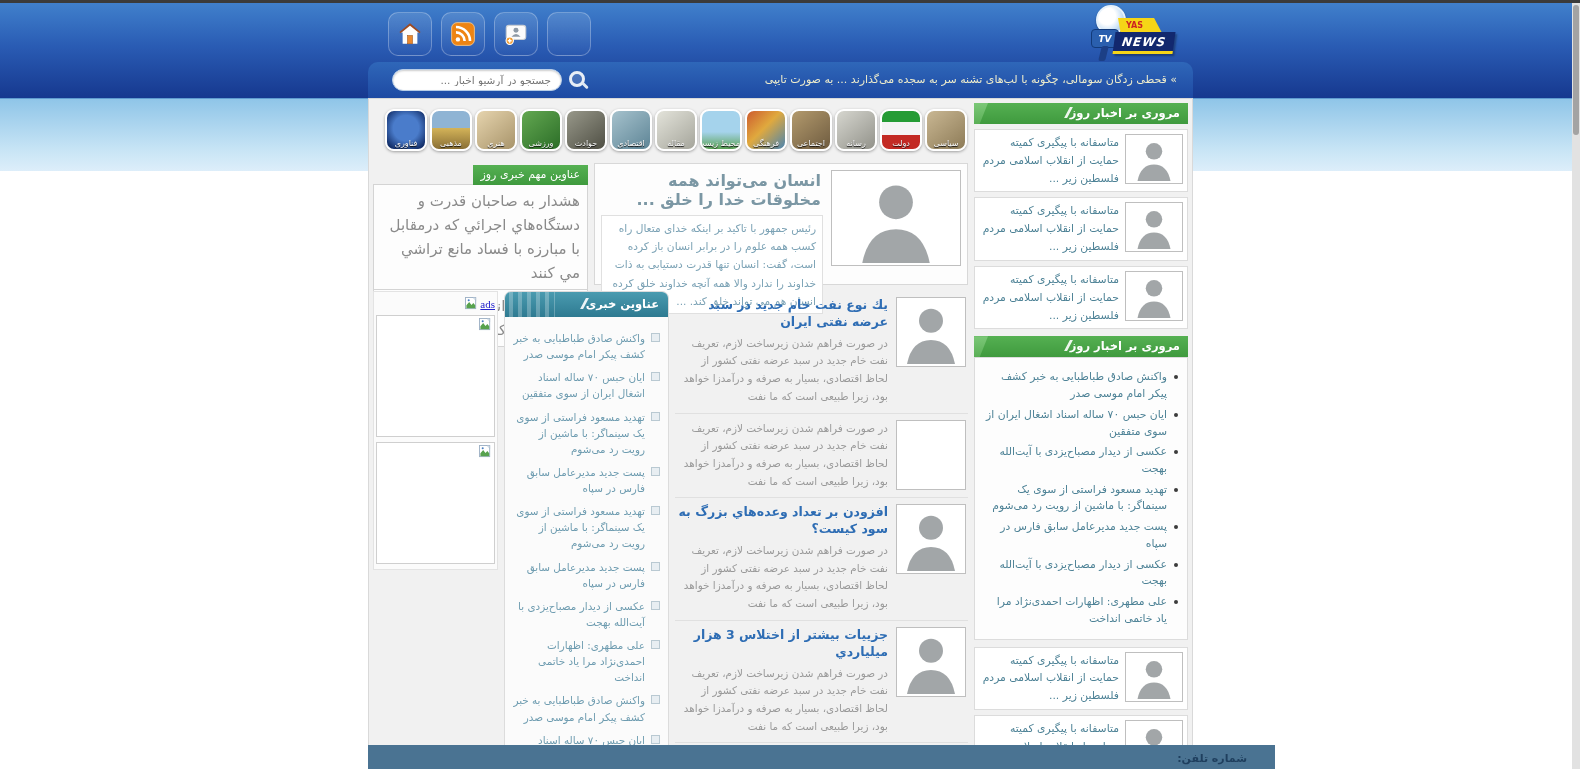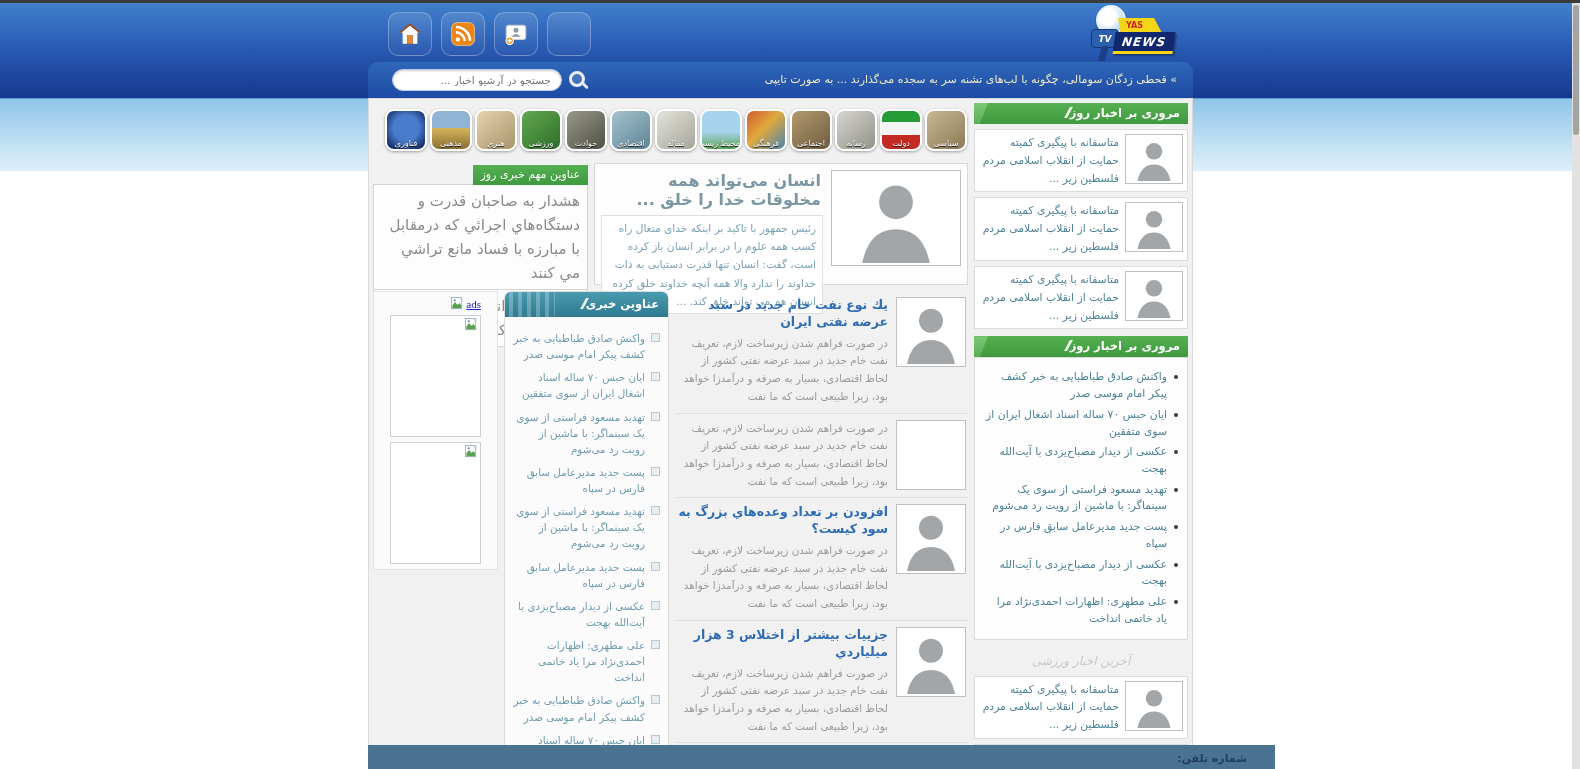--- a/index.html
+++ b/index.html
@@ -119,21 +119,21 @@
   #hlcol{width:163px;flex-shrink:0;background:#fbfbfb;border:1px solid #dcdcdc;border-radius:7px 7px 0 0;}
   .t-header{background:linear-gradient(#4a9bb0,#2e7a91);color:#fff;font-weight:bold;font-size:11.5px;
             text-align:right;padding:5px 9px 6px;border-radius:6px 6px 0 0;position:relative;overflow:hidden;}
   .t-header::before{content:"";position:absolute;left:4px;top:0;bottom:0;width:46px;
             background:repeating-linear-gradient(90deg,rgba(255,255,255,.25) 0 4px,transparent 4px 9px);}
   .hl-list{padding:6px 8px 10px;}
   .hl-item{display:flex;gap:6px;margin:7px 0;cursor:pointer;}
   .sq{flex-shrink:0;width:7px;height:7px;border:1px solid #b9c9d2;background:#e8eef2;margin-top:3px;}
   .hl-txt{color:#6e9cb0;font-size:10.4px;line-height:1.55;text-align:right;}
   
-  #adscol{flex:1;background:#fbfbfb;border:1px solid #e3e3e3;padding:5px 16px;min-height:255px;}
+  #adscol{flex:1;background:#fbfbfb;border:1px solid #e3e3e3;padding:5px 2px;min-height:255px;}
   .ads-top{display:flex;justify-content:flex-start;align-items:center;gap:2px;direction:ltr;
            flex-direction:row-reverse;}
   .ads-link{color:#2222cc;text-decoration:underline;font-size:11px;font-family:"Liberation Serif","DejaVu Serif",serif;cursor:pointer;}
   .adbox{background:#fff;border:1px solid #cfcfcf;height:120px;margin-top:5px;position:relative;cursor:pointer;}
   .adbox .bimg{position:absolute;top:2px;right:2px;}
   
   #footer{position:absolute;left:368px;top:745px;width:907px;height:24px;background:#4a7392;direction:rtl;}
   #footer .phone{color:#1f3f5e;font-weight:bold;font-size:11px;padding:7px 28px 0 0;text-align:right;}
 </style>
 </head>
@@ -258,21 +258,20 @@
             <span>عکسی از دیدار مصباح‌یزدی با آیت‌الله بهجت</span>
           </div>
         <div class="sb-li">
             <span class="dot"></span>
             <span>علی مطهری: اظهارات احمدی‌نژاد مرا یاد خاتمی انداخت</span>
           </div>
       </div>
     </div>
 
     <div class="sb-sec">
-      <div class="s3-header">آخرین اخبار ورزشی</div>
       <div class="sb-item">
         <div class="frame sb-ph">
             <div class="img i-kh">
               <svg class="bust" viewBox="0 0 40 40">
                 <circle cx="20" cy="13" r="7.5"></circle>
                 <path d="M5 40q3-15 15-15t15 15z"></path>
               </svg>
             </div>
           </div>
         <div class="sb-txt">متاسفانه با پیگیری کمیته حمایت از انقلاب اسلامی مردم فلسطین زیر ...</div>

